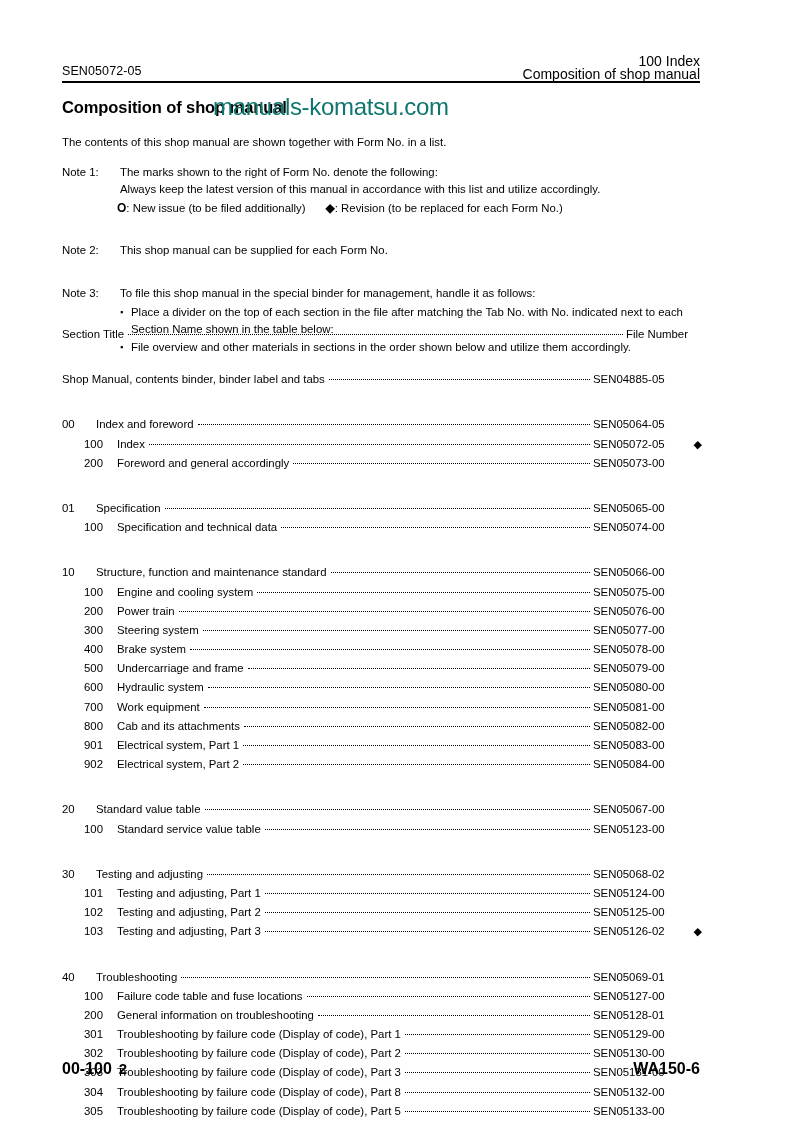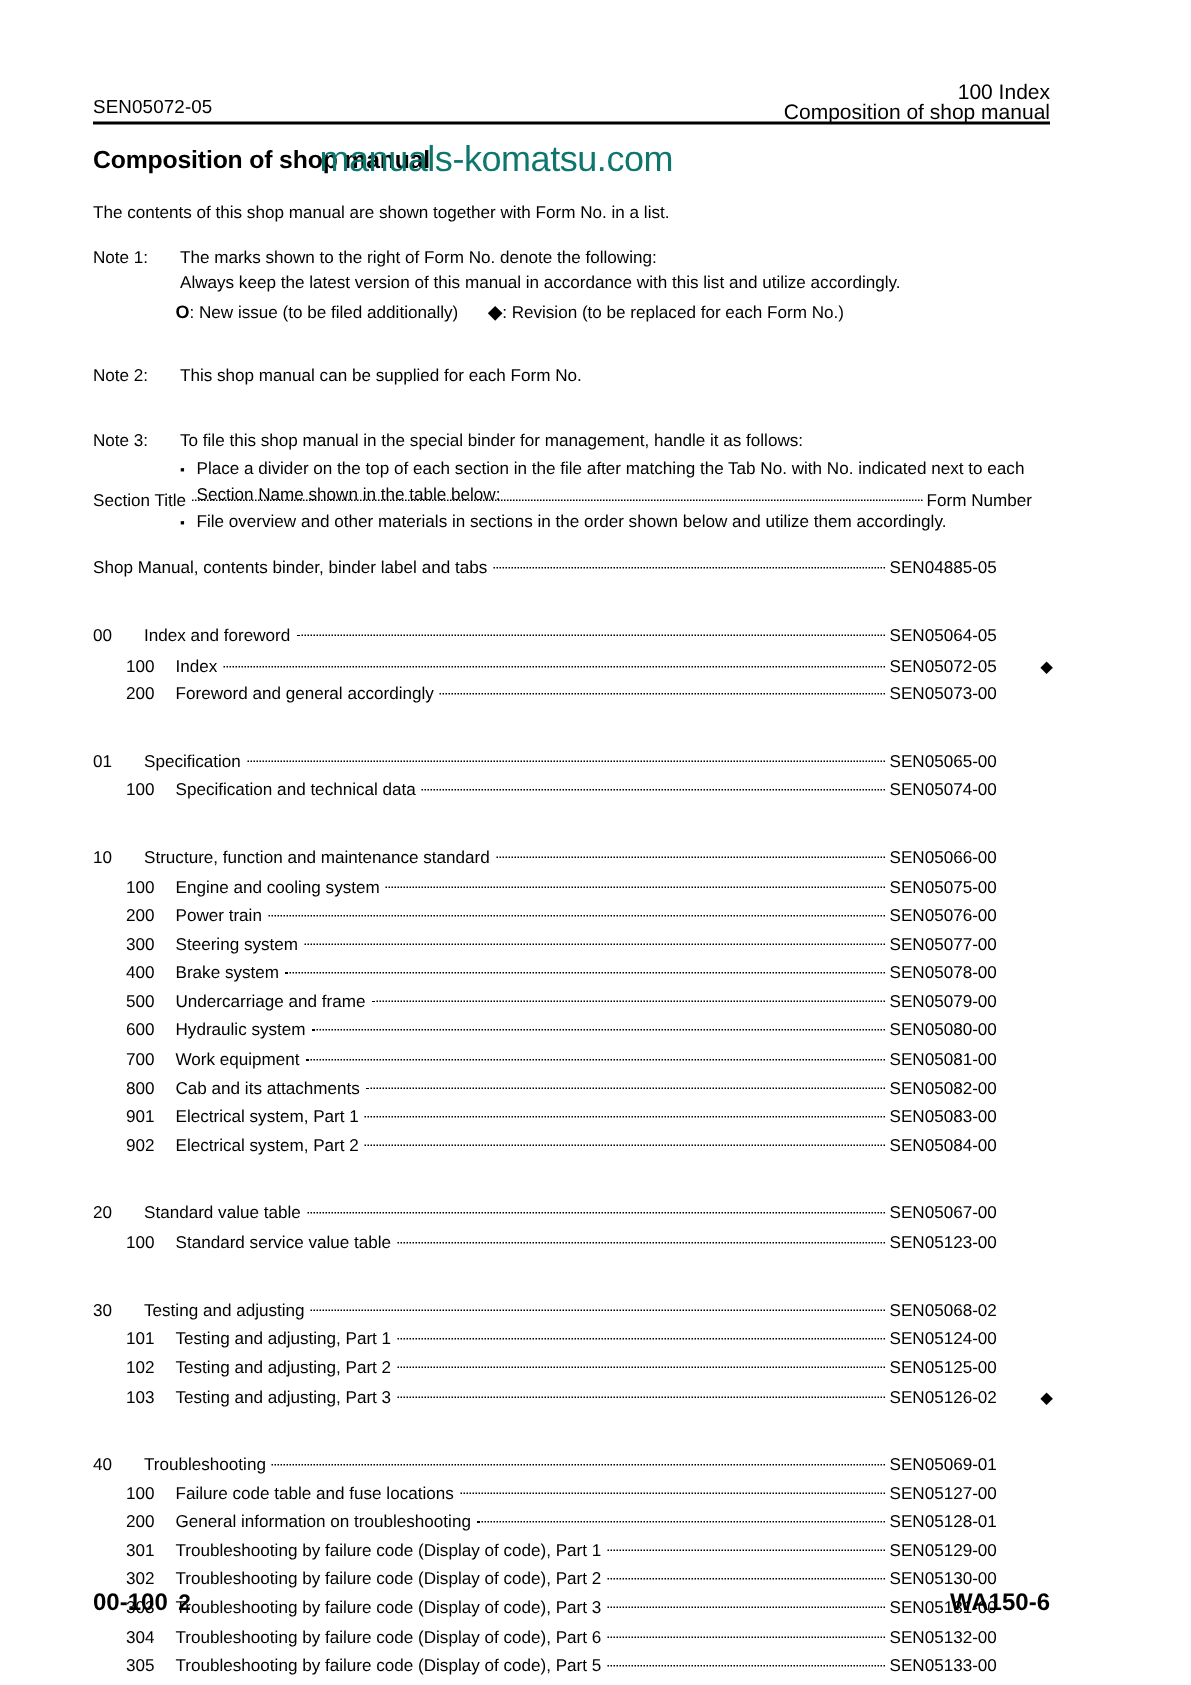--- a/index.html
+++ b/index.html
@@ -250,21 +250,21 @@
         <div class="bullet-text">File overview and other materials in sections in the order shown below and utilize them accordingly.</div>
       </div>
     </div>
 
   </div>
 
   <div class="toc" id="toc-container">
       <div class="toc-row lvl0 toc-head-row">
         <span class="toc-label">Section Title</span>
         <span class="toc-leader"></span>
-        <span class="toc-form">Form Number</span>
+        <span class="toc-form">File Number</span>
         <span class="toc-mark"></span>
       </div>
       <div class="toc-row toc-gap-md"></div>
       <div class="toc-row lvl0">
         <span class="toc-label">Shop Manual, contents binder, binder label and tabs</span>
         <span class="toc-leader"></span>
         <span class="toc-form">SEN04885-05</span>
         <span class="toc-mark"></span>
       </div>
       <div class="toc-row toc-gap-md"></div>
@@ -464,21 +464,21 @@
       </div>
       <div class="toc-row lvl1">
         <span class="toc-num">303</span>
         <span class="toc-label">Troubleshooting by failure code (Display of code), Part 3</span>
         <span class="toc-leader"></span>
         <span class="toc-form">SEN05131-00</span>
         <span class="toc-mark"></span>
       </div>
       <div class="toc-row lvl1">
         <span class="toc-num">304</span>
-        <span class="toc-label">Troubleshooting by failure code (Display of code), Part 6</span>
+        <span class="toc-label">Troubleshooting by failure code (Display of code), Part 8</span>
         <span class="toc-leader"></span>
         <span class="toc-form">SEN05132-00</span>
         <span class="toc-mark"></span>
       </div>
       <div class="toc-row lvl1">
         <span class="toc-num">305</span>
         <span class="toc-label">Troubleshooting by failure code (Display of code), Part 5</span>
         <span class="toc-leader"></span>
         <span class="toc-form">SEN05133-00</span>
         <span class="toc-mark"></span>

